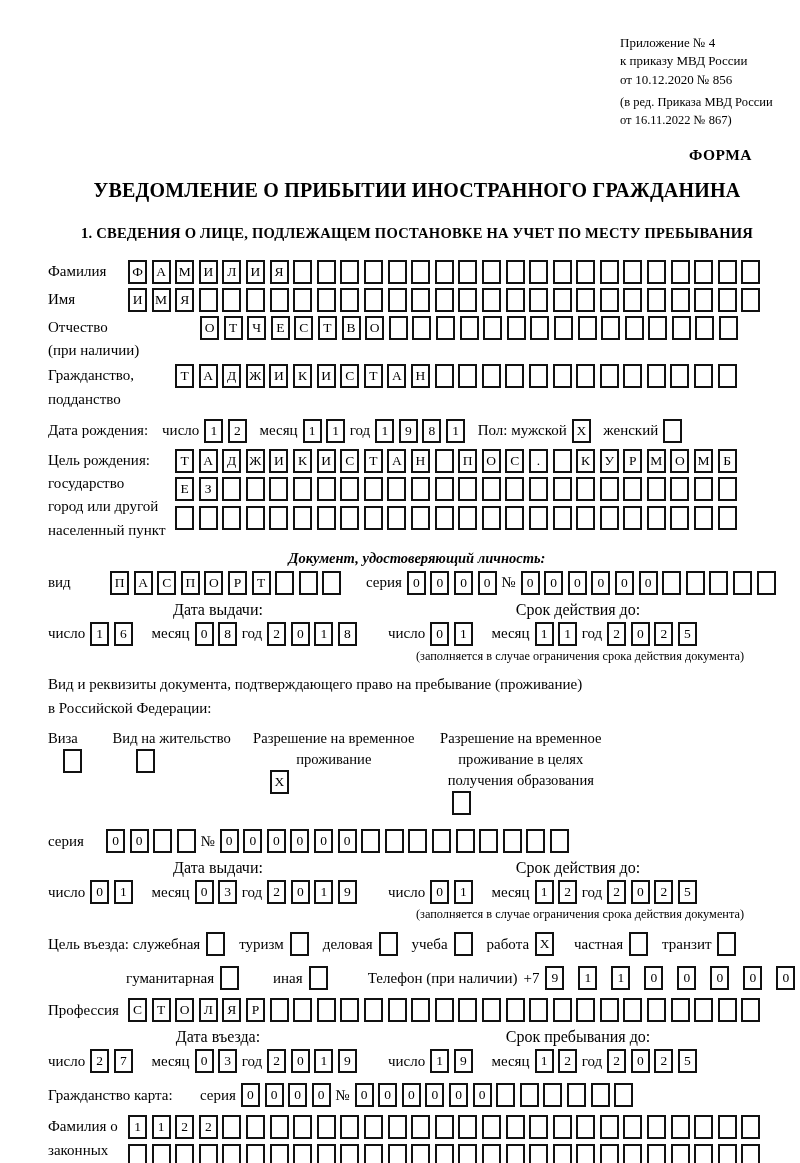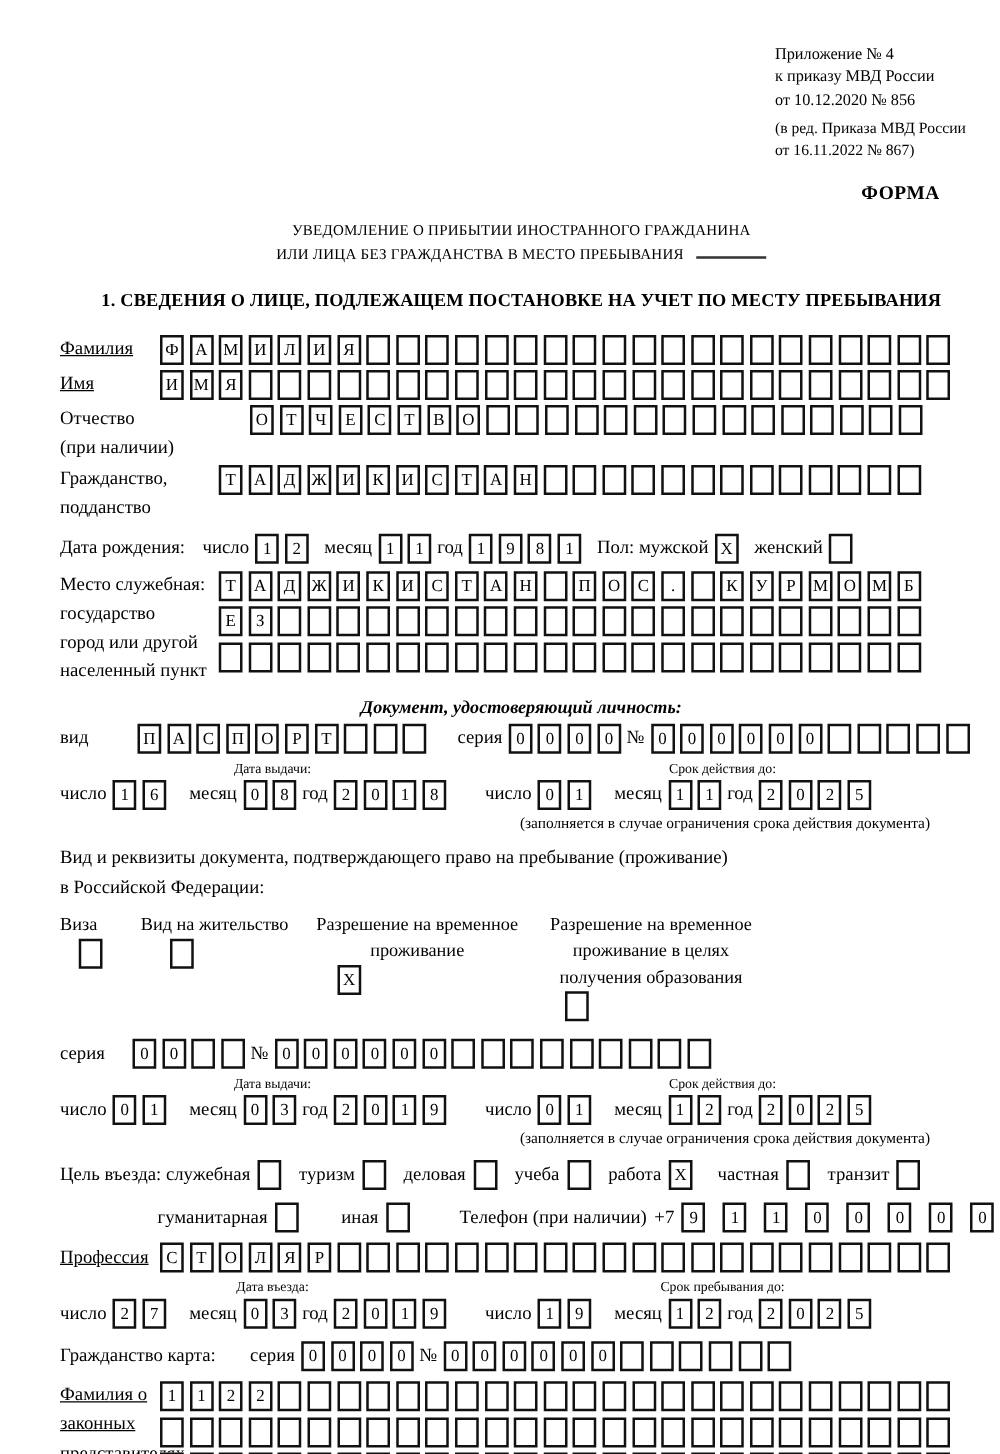--- a/index.html
+++ b/index.html
@@ -6,46 +6,46 @@
   html,body { background:#fff; }
   body {
     width:800px; min-height:1163px; margin:0 auto;
     font-family:"Liberation Serif","DejaVu Serif",serif;
     color:#000; font-size:15px; position:relative;
     padding:34px 14px 20px 48px;
   }
   .appendix { margin-left:572px; width:190px; font-size:13px; line-height:1.42; }
   .appendix .amend { margin-top:5px; font-size:12.5px; }
   .forma { text-align:right; font-weight:bold; font-size:15.5px; margin:16px 34px 0 0; letter-spacing:.5px; }
-  .title { text-align:center; font-weight:normal; font-size:12px; line-height:1.45; margin-top:12px; letter-spacing:.2px; }
+  .title { text-align:center; font-weight:bold; font-size:20px; line-height:1.45; margin-top:12px; letter-spacing:.2px; }
   .blank-line { display:inline-block; width:56px; border-bottom:2px solid #333; height:14px; margin-left:10px; }
   .sec-heading { text-align:center; font-weight:bold; font-size:14.6px; margin-top:20px; letter-spacing:.2px; }
 
   .frow { display:flex; align-items:center; margin-top:4px; }
   .frow.tight { margin-top:2px; }
   .flabel { font-size:15px; flex-shrink:0; }
-  .w80 { width:80px;text-decoration:underline; } .w127 { width:127px; } .w152 { width:152px; }
+  .w80 { width:80px; } .w127 { width:127px; } .w152 { width:152px; }
   .lbl2 { line-height:1.55; align-self:flex-start; }
 
   .cells { display:flex; flex-wrap:nowrap; }
   .cell {
     width:19px; height:24px; border:2px solid #111; margin-right:4.6px;
     display:flex; align-items:center; justify-content:center;
     font-size:13.5px; flex-shrink:0; background:#fff;
   }
   .mini { display:flex; align-items:center; }
   .mini .flabel { margin-right:5px; }
   .gap8 { width:8px; } .gap14 { width:14px; } .gap20 { width:20px; }
 
   .center-bold { text-align:center; font-weight:bold; font-size:14.5px; margin-top:8px;font-style:italic; }
   .dates { display:flex; margin-top:6px; }
   .dates-col { }
   .dates-col.left { width:340px; }
   .dates-col.right { width:380px; }
-  .dates-head { text-align:center; font-size:11px; margin-bottom:3px; }
+  .dates-head { text-align:center; font-size:16px; margin-bottom:3px; }
   .dates-line { display:flex; align-items:center; }
   .note-right { text-align:right; font-size:12.3px; margin:3px 42px 0 0; }
 
   .permits { display:flex; align-items:flex-start; margin-top:8px; }
   .permit-text { text-align:center; font-size:14.6px; line-height:1.45; }
   .permit-item { display:flex; align-items:flex-start;flex-direction:column; }
   .permit-item .cell { margin-left:9px; margin-top:0; }
 
   .purpose { display:flex; align-items:center; margin-top:10px; }
   .purpose .flabel { margin-right:6px; }
@@ -64,21 +64,20 @@
   <div class="amend">
     <div>(в ред. Приказа МВД России</div>
     <div>от 16.11.2022 № 867)</div>
   </div>
 </div>
 
 <div class="forma">ФОРМА</div>
 
 <div class="title">
   <div>УВЕДОМЛЕНИЕ О ПРИБЫТИИ ИНОСТРАННОГО ГРАЖДАНИНА</div>
-  <div><span>ИЛИ ЛИЦА БЕЗ ГРАЖДАНСТВА В МЕСТО ПРЕБЫВАНИЯ</span><span class="blank-line"></span></div>
 </div>
 
 <div class="sec-heading">1. СВЕДЕНИЯ О ЛИЦЕ, ПОДЛЕЖАЩЕМ ПОСТАНОВКЕ НА УЧЕТ ПО МЕСТУ ПРЕБЫВАНИЯ</div>
 
 <div style="height:14px"></div>
 
 <div class="frow">
   <span class="flabel w80">Фамилия</span>
   <span class="cells">
       <span class="cell">Ф</span>
@@ -245,21 +244,21 @@
   <span class="mini">
       <span class="flabel">женский</span>
       <span class="cells">
         <span class="cell empty"></span>
       </span>
     </span>
 </div>
 
 <div class="frow" style="margin-top:6px">
   <span class="flabel w127 lbl2">
-    <span>Место служебная:</span><br>
+    <span>Цель рождения:</span><br>
     <span>государство</span><br>
     <span>город или другой</span><br>
     <span>населенный пункт</span>
   </span>
   <span style="align-self:flex-start">
     <span class="cells" style="margin-bottom:4.5px">
         <span class="cell">Т</span>
         <span class="cell">А</span>
         <span class="cell">Д</span>
         <span class="cell">Ж</span>

